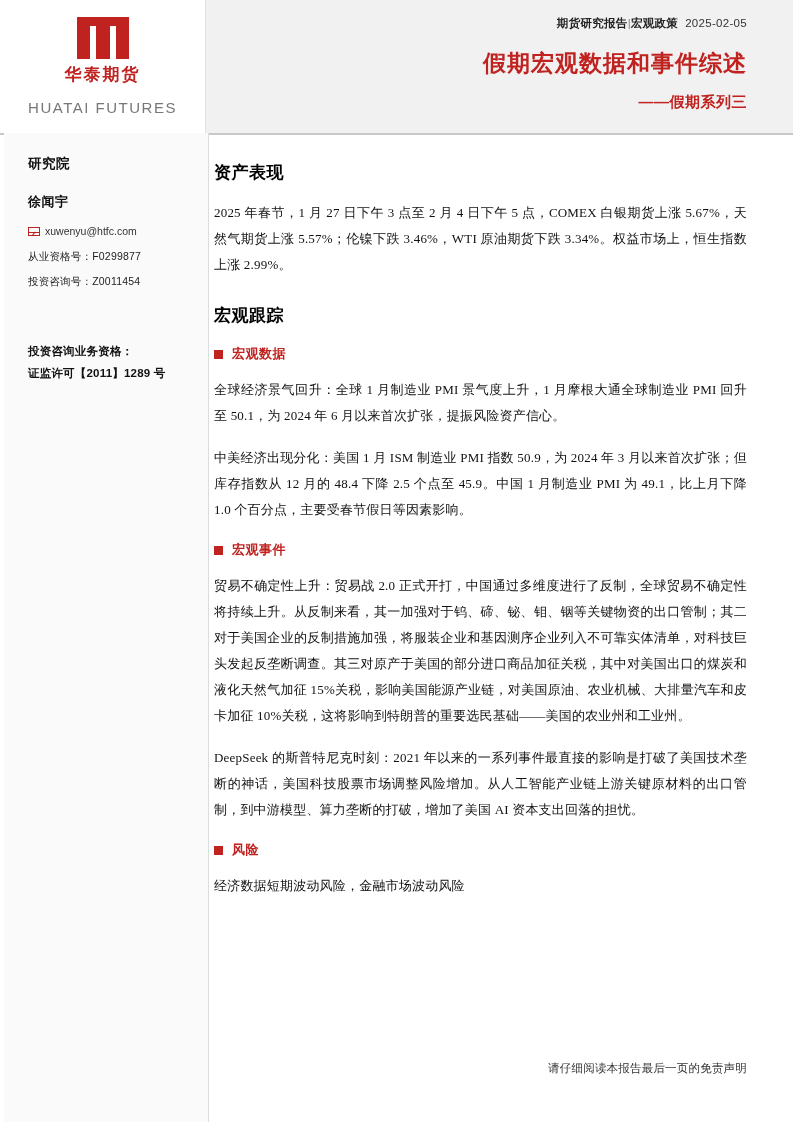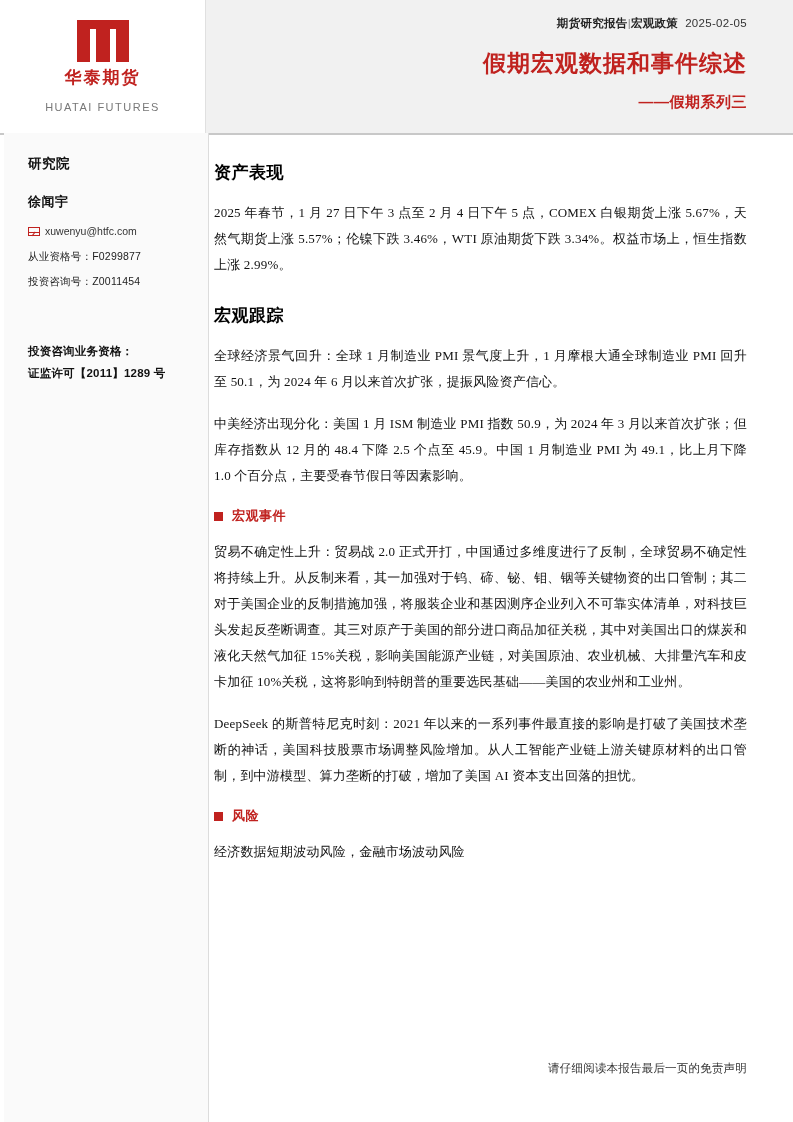--- a/index.html
+++ b/index.html
@@ -65,21 +65,21 @@
   .logo-cn {
     font-family: "Liberation Sans", sans-serif;
     font-size: 17px;
     font-weight: bold;
     color: #c0221f;
     letter-spacing: 2px;
     line-height: 1.2;
   }
   .logo-en {
     font-family: "Liberation Sans", sans-serif;
-    font-size: 11px;
+    font-size: 15px;
     color: #777;
     letter-spacing: 1.5px;
     margin-top: 13px;
   }
   .header-right {
     position: absolute;
     left: 206px; top: 0;
     width: 587px;
     height: 96px;
   }
@@ -292,20 +292,24 @@
     </div>
   </div>
 
   <div class="main">
 
     <h2 class="sec">资产表现</h2>
     <p class="body">2025 年春节，1 月 27 日下午 3 点至 2 月 4 日下午 5 点，COMEX 白银期货上涨 5.67%，天然气期货上涨 5.57%；伦镍下跌 3.46%，WTI 原油期货下跌 3.34%。权益市场上，恒生指数上涨 2.99%。</p>
 
     <h2 class="sec second">宏观跟踪</h2>
 
+    <div class="subhead">
+      <span class="sq"></span>
+      <span class="t">宏观数据</span>
+    </div>
     <p class="body">全球经济景气回升：全球 1 月制造业 PMI 景气度上升，1 月摩根大通全球制造业 PMI 回升至 50.1，为 2024 年 6 月以来首次扩张，提振风险资产信心。</p>
     <p class="body">中美经济出现分化：美国 1 月 ISM 制造业 PMI 指数 50.9，为 2024 年 3 月以来首次扩张；但库存指数从 12 月的 48.4 下降 2.5 个点至 45.9。中国 1 月制造业 PMI 为 49.1，比上月下降 1.0 个百分点，主要受春节假日等因素影响。</p>
 
     <div class="subhead">
       <span class="sq"></span>
       <span class="t">宏观事件</span>
     </div>
     <p class="body">贸易不确定性上升：贸易战 2.0 正式开打，中国通过多维度进行了反制，全球贸易不确定性将持续上升。从反制来看，其一加强对于钨、碲、铋、钼、铟等关键物资的出口管制；其二对于美国企业的反制措施加强，将服装企业和基因测序企业列入不可靠实体清单，对科技巨头发起反垄断调查。其三对原产于美国的部分进口商品加征关税，其中对美国出口的煤炭和液化天然气加征 15%关税，影响美国能源产业链，对美国原油、农业机械、大排量汽车和皮卡加征 10%关税，这将影响到特朗普的重要选民基础——美国的农业州和工业州。</p>
     <p class="body">DeepSeek 的斯普特尼克时刻：2021 年以来的一系列事件最直接的影响是打破了美国技术垄断的神话，美国科技股票市场调整风险增加。从人工智能产业链上游关键原材料的出口管制，到中游模型、算力垄断的打破，增加了美国 AI 资本支出回落的担忧。</p>
 

